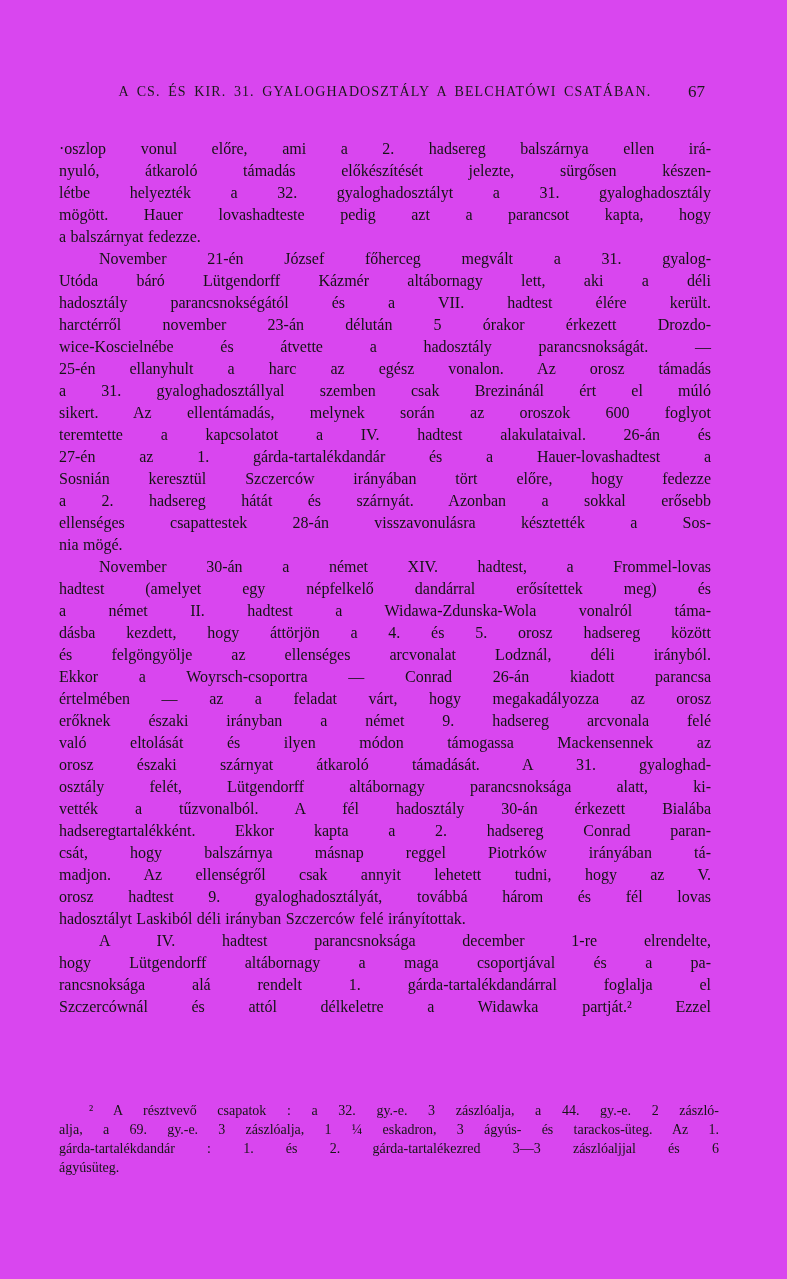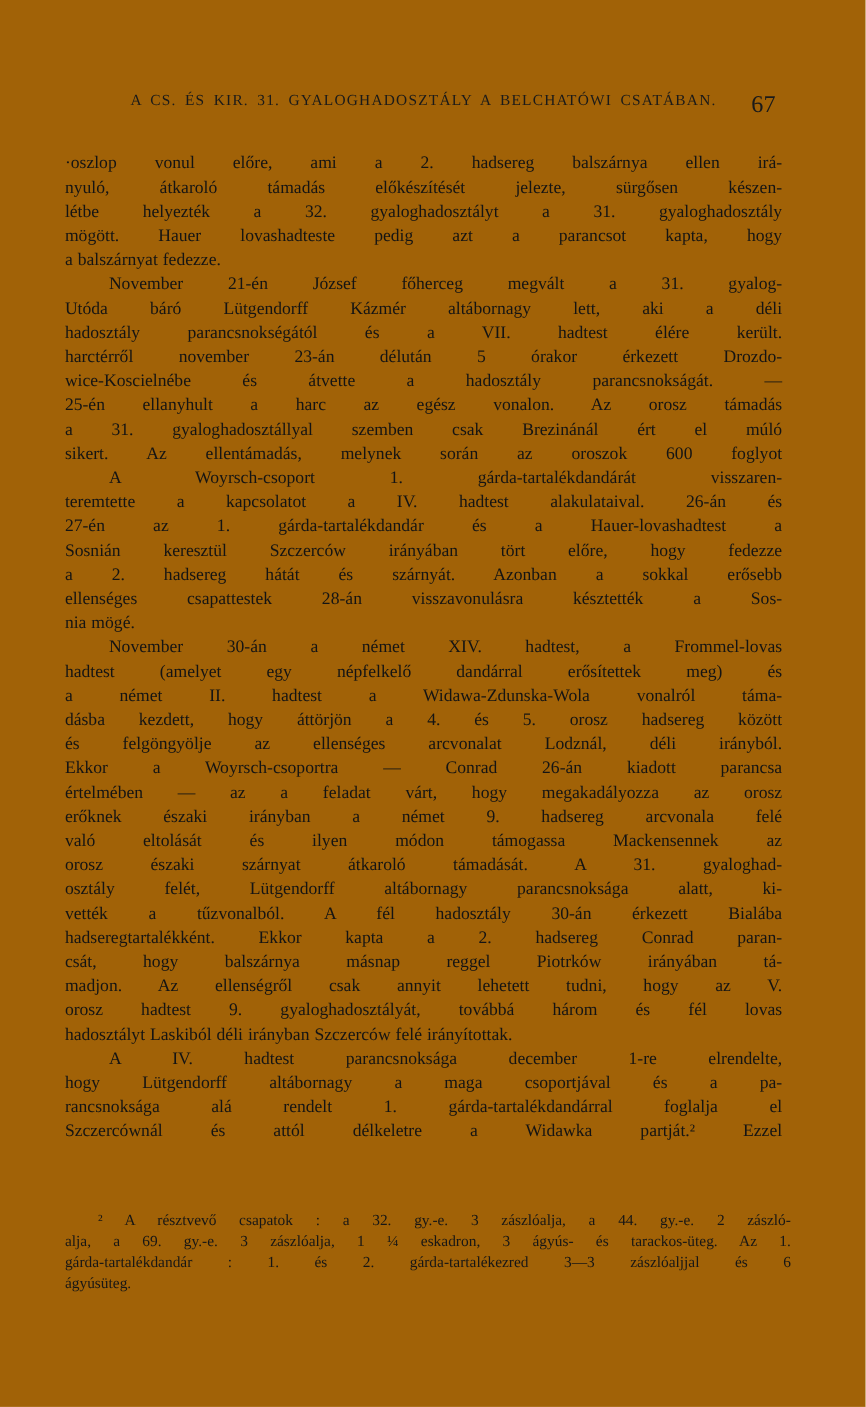--- a/index.html
+++ b/index.html
@@ -4,21 +4,21 @@
 <style>
   html, body {
     margin: 0;
     padding: 0;
     background: #ffffff;
   }
   .page {
     position: relative;
     width: 787px;
     height: 1279px;
-    background: #a16207;
+    background: #d946ef;
     font-family: "Liberation Serif", "DejaVu Serif", serif;
     color: #161616;
     overflow: hidden;
   }
   
   .running-head {
     position: absolute;
     top: 84px;
     left: 59px;
     width: 652px;
@@ -27,21 +27,21 @@
     letter-spacing: 1.1px;
     word-spacing: 3px;
     text-align: center;
     white-space: nowrap;
     color: #1a1a1a;
   }
   .running-head .page-number {
     position: absolute;
     right: 6px;
     top: -2px;
-    font-size: 22px;
+    font-size: 17px;
     letter-spacing: 0;
   }
   
   .body-text {
     position: absolute;
     top: 138px;
     left: 59px;
     width: 652px;
     font-size: 16px;
     line-height: 22px;
@@ -95,21 +95,20 @@
         <div class="line first">November 21-én József főherceg megvált a 31. gyalog-</div>
         <div class="line">Utóda báró Lütgendorff Kázmér altábornagy lett, aki a déli</div>
         <div class="line">hadosztály parancsnokségától és a VII. hadtest élére került.</div>
         <div class="line">harctérről november 23-án délután 5 órakor érkezett Drozdo-</div>
         <div class="line">wice-Koscielnébe és átvette a hadosztály parancsnokságát. —</div>
         <div class="line">25-én ellanyhult a harc az egész vonalon. Az orosz támadás</div>
         <div class="line">a 31. gyaloghadosztállyal szemben csak Brezinánál ért el múló</div>
         <div class="line">sikert. Az ellentámadás, melynek során az oroszok 600 foglyot</div>
       </div>
       <div class="para indent">
-        <div class="line first">A Woyrsch-csoport 1. gárda-tartalékdandárát visszaren-</div>
         <div class="line">teremtette a kapcsolatot a IV. hadtest alakulataival. 26-án és</div>
         <div class="line">27-én az 1. gárda-tartalékdandár és a Hauer-lovashadtest a</div>
         <div class="line">Sosnián keresztül Szczerców irányában tört előre, hogy fedezze</div>
         <div class="line">a 2. hadsereg hátát és szárnyát. Azonban a sokkal erősebb</div>
         <div class="line">ellenséges csapattestek 28-án visszavonulásra késztették a Sos-</div>
         <div class="line last">nia mögé.</div>
       </div>
       <div class="para indent">
         <div class="line first">November 30-án a német XIV. hadtest, a Frommel-lovas</div>
         <div class="line">hadtest (amelyet egy népfelkelő dandárral erősítettek meg) és</div>

